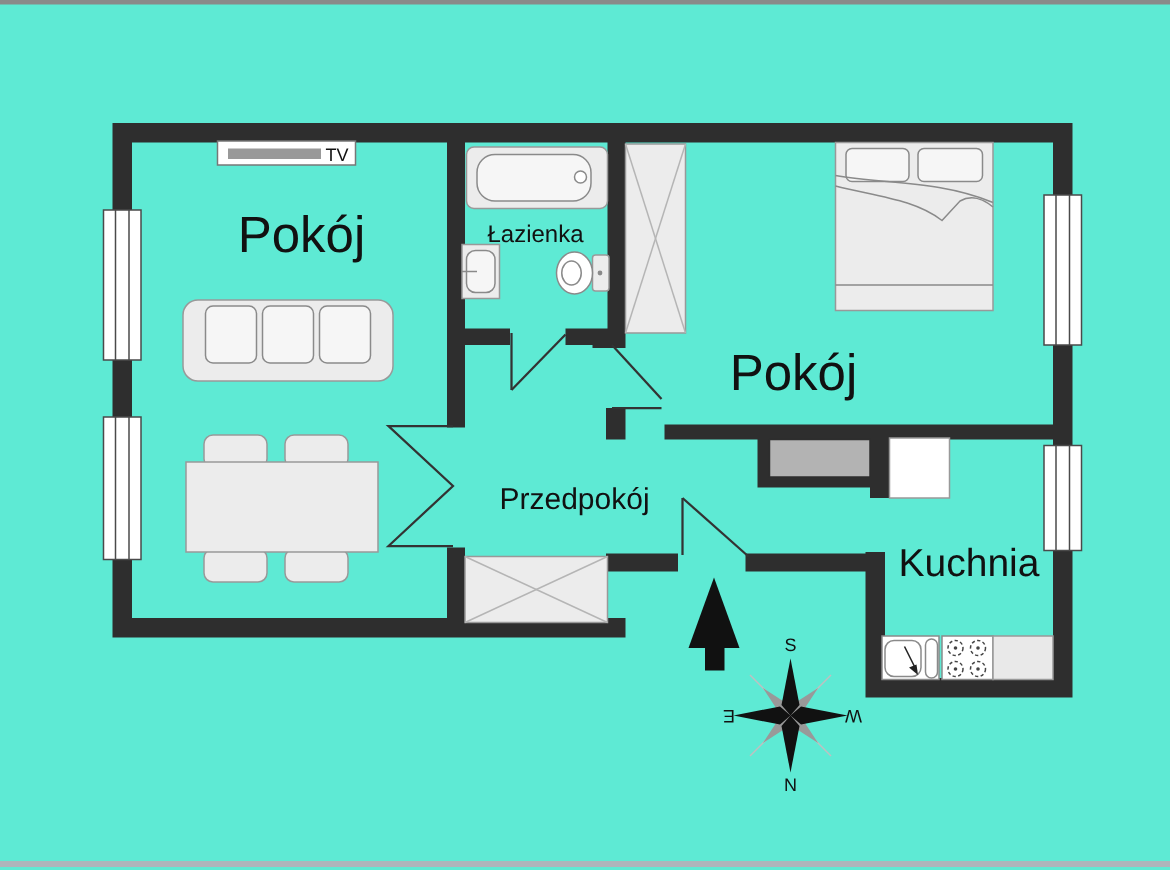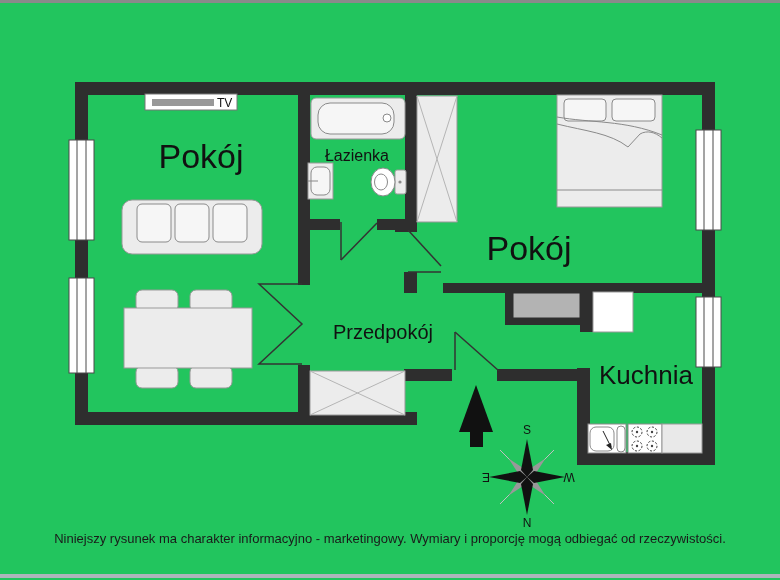--- a/index.html
+++ b/index.html
@@ -1,16 +1,16 @@
 <!DOCTYPE html>
 <html><head>
 <meta charset="utf-8">
 <style>
   html,body{margin:0;padding:0;background:#fff;}
-  .canvas{position:relative;width:780px;height:580px;background:#22c55e;overflow:hidden;
+  .canvas{position:relative;width:780px;height:580px;background:#5eead4;overflow:hidden;
           font-family:"Liberation Sans",sans-serif;}
   .frame-top{position:absolute;left:0;top:0;width:780px;height:3px;background:#8a8a8a;}
   .frame-bottom{position:absolute;left:0;top:574px;width:780px;height:4px;background:#aeb5bb;}
   .plan-svg{position:absolute;left:0;top:0;}
   .plan-svg text{fill:#111;font-family:"Liberation Sans",sans-serif;}
   .room-label{font-size:34px;}
   .room-label-small{font-size:16px;}
   .room-label-mid{font-size:20px;}
   .room-label-kitchen{font-size:26px;}
   .tv-label{font-size:12px;}
@@ -202,15 +202,14 @@
 
     <g>
       <text class="room-label" x="201" y="168" text-anchor="middle">Pokój</text>
       <text class="room-label-small" x="357" y="161" text-anchor="middle">Łazienka</text>
       <text class="room-label" x="529" y="260" text-anchor="middle">Pokój</text>
       <text class="room-label-mid" x="383" y="339" text-anchor="middle">Przedpokój</text>
       <text class="room-label-kitchen" x="646" y="384" text-anchor="middle">Kuchnia</text>
     </g>
   </svg>
 
-  <div class="disclaimer">Niniejszy rysunek ma charakter informacyjno - marketingowy. Wymiary i proporcję mogą odbiegać od rzeczywistości.</div>
   <div class="frame-bottom"></div>
 </div>
 
 </body></html>

